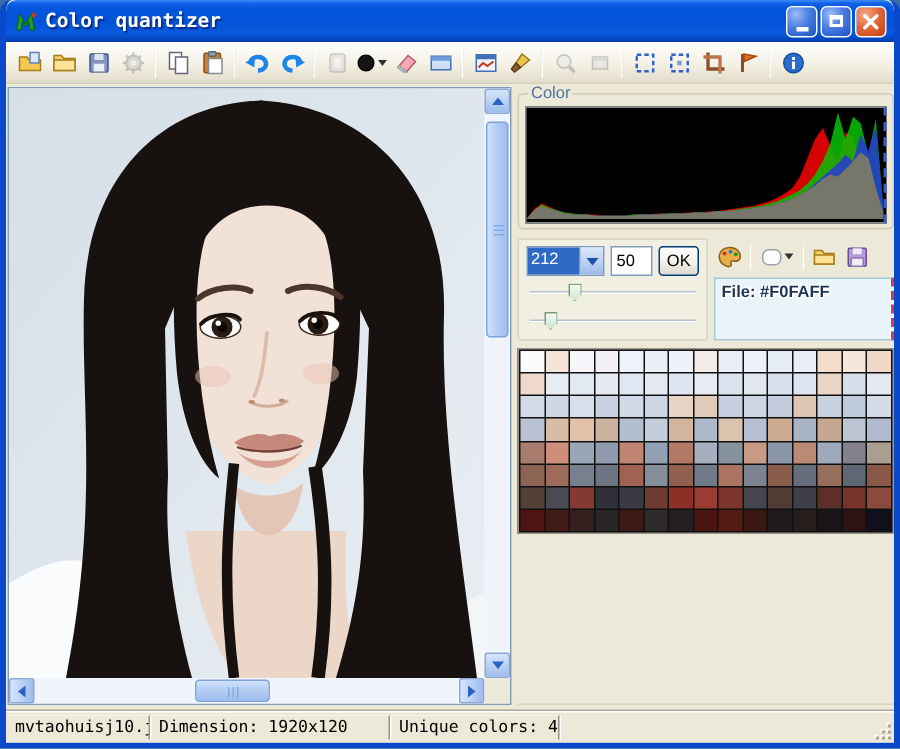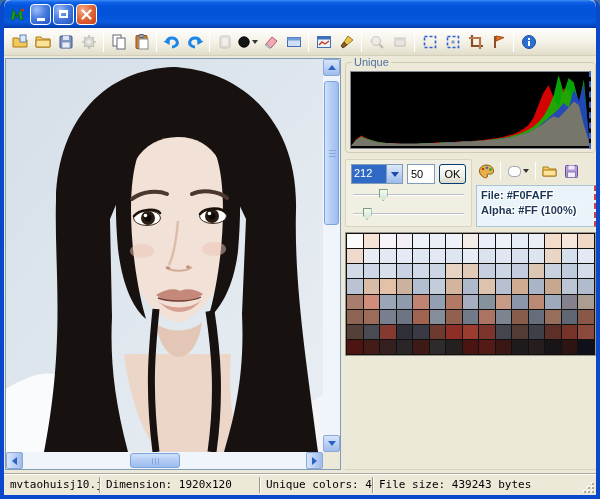--- a/index.html
+++ b/index.html
@@ -166,20 +166,21 @@
 
 <div class="window">
 
   <div class="titlebar">
     <span class="app-icon">
       <svg width="17" height="17" viewBox="0 0 17 17">
         <path d="M2 14 L4 3 L8 10 L12 3 L14 14 L11 14 L10 8 L8 12 L6 8 L5 14 Z" fill="#1f9e1f" stroke="#0c5c0c" stroke-width="0.6"></path>
         <circle cx="13.5" cy="4" r="1.6" fill="#c03a1a"></circle>
       </svg>
     </span>
+    <span class="title">Color quantizer</span>
     <div class="winbtns">
       <div class="wbtn min">
           <span class="glyph-min"></span>
         </div>
       <div class="wbtn max">
           <span class="glyph-max"></span>
         </div>
       <div class="wbtn close">
         <svg width="11" height="11" viewBox="0 0 11 11">
           <path d="M1.5 1.5 L9.5 9.5 M9.5 1.5 L1.5 9.5" stroke="#fff" stroke-width="2.2" stroke-linecap="round"></path>
@@ -410,21 +411,21 @@
         <div class="sbtn" style="right:0;top:0;">
             <span class="arr right"></span>
           </div>
       </div>
       <div class="corner"></div>
     </div>
 
     <div class="right-panel">
 
       <fieldset class="levels">
-        <legend>Unique</legend>
+        <legend>Color</legend>
         <div class="histo-box">
           <svg id="histo" width="238" height="74">
               <polygon points="0.0,74.0 5.1,67.3 10.1,63.6 15.2,65.9 20.3,68.1 25.3,69.6 30.4,70.3 35.4,71.0 40.5,71.0 45.6,71.0 50.6,71.8 55.7,71.8 60.8,71.8 65.8,71.8 70.9,71.0 76.0,71.0 81.0,71.0 86.1,70.3 91.1,70.3 96.2,70.3 101.3,70.3 106.3,69.6 111.4,69.6 116.5,69.6 121.5,68.8 126.6,68.8 131.7,68.1 136.7,67.3 141.8,66.6 146.9,65.9 151.9,65.1 157.0,63.6 162.0,62.2 167.1,59.9 172.2,57.0 177.2,53.3 182.3,45.9 187.4,33.3 192.4,20.7 197.5,13.3 202.6,25.2 207.6,35.5 212.7,16.3 217.7,19.2 222.8,38.5 227.9,51.8 232.9,62.2 238.0,71.0 238,74 0,74" fill="#d40202" fill-opacity="1"></polygon>
               <polygon points="0.0,74.0 5.1,68.1 10.1,64.4 15.2,66.6 20.3,68.1 25.3,69.6 30.4,70.3 35.4,71.0 40.5,71.0 45.6,71.8 50.6,71.8 55.7,71.8 60.8,71.8 65.8,71.8 70.9,71.0 76.0,71.0 81.0,71.0 86.1,71.0 91.1,70.3 96.2,70.3 101.3,70.3 106.3,70.3 111.4,69.6 116.5,69.6 121.5,69.6 126.6,68.8 131.7,68.8 136.7,68.1 141.8,67.3 146.9,66.6 151.9,65.9 157.0,65.1 162.0,63.6 167.1,62.2 172.2,59.9 177.2,57.7 182.3,54.8 187.4,50.3 192.4,44.4 197.5,35.5 202.6,23.7 207.6,3.0 212.7,20.7 217.7,5.9 222.8,10.4 227.9,31.1 232.9,7.4 238.0,68.1 238,74 0,74" fill="#06c206" fill-opacity="0.85"></polygon>
               <polygon points="0.0,74.0 5.1,68.8 10.1,65.9 15.2,67.3 20.3,68.8 25.3,70.3 30.4,71.0 35.4,71.0 40.5,71.8 45.6,71.8 50.6,71.8 55.7,71.8 60.8,71.8 65.8,71.8 70.9,71.8 76.0,71.0 81.0,71.0 86.1,71.0 91.1,71.0 96.2,70.3 101.3,70.3 106.3,70.3 111.4,70.3 116.5,69.6 121.5,69.6 126.6,69.6 131.7,68.8 136.7,68.8 141.8,68.1 146.9,67.3 151.9,66.6 157.0,65.9 162.0,65.1 167.1,63.6 172.2,62.2 177.2,60.7 182.3,57.7 187.4,54.8 192.4,50.3 197.5,45.9 202.6,41.4 207.6,37.0 212.7,31.1 217.7,35.5 222.8,17.8 227.9,28.1 232.9,11.8 238.0,65.1 238,74 0,74" fill="#2a2af0" fill-opacity="0.75"></polygon>
               <polygon points="0.0,74.0 5.1,68.1 10.1,65.1 15.2,67.3 20.3,68.8 25.3,70.3 30.4,71.0 35.4,71.0 40.5,71.0 45.6,71.8 50.6,71.8 55.7,71.8 60.8,71.8 65.8,71.8 70.9,71.8 76.0,71.0 81.0,71.0 86.1,71.0 91.1,71.0 96.2,70.3 101.3,70.3 106.3,70.3 111.4,69.6 116.5,69.6 121.5,69.6 126.6,68.8 131.7,68.8 136.7,68.1 141.8,68.1 146.9,67.3 151.9,66.6 157.0,65.9 162.0,65.1 167.1,63.6 172.2,62.2 177.2,60.7 182.3,57.7 187.4,54.8 192.4,51.8 197.5,47.4 202.6,44.4 207.6,45.9 212.7,40.7 217.7,35.5 222.8,29.6 227.9,33.3 232.9,53.3 238.0,69.6 238,74 0,74" fill="#76766a" fill-opacity="1"></polygon>
             </svg>
         </div>
       </fieldset>
 
@@ -477,21 +478,20 @@
             <div class="tbtn" style="width:21px;height:21px;">
               <svg width="17" height="17" viewBox="0 0 17 17">
                 <rect x="2.5" y="2.5" width="12" height="12" rx="1" fill="#b49ad8" stroke="#6a4a9a"></rect>
                 <rect x="5.5" y="2.5" width="6" height="4" fill="#efe9f8"></rect>
                 <rect x="4.5" y="9" width="8" height="5.5" fill="#f2eef8" stroke="#8d7ab0"></rect>
               </svg>
             </div>
           </div>
           <div class="color-info">
             <div>File: #F0FAFF</div>
-            <div>Alpha: #FF (100%)</div>
           </div>
         </div>
       </div>
 
       <div class="palette" id="palette">
           <div class="sw" style="background: rgb(251, 251, 251);"></div>
           <div class="sw" style="background: rgb(246, 227, 216);"></div>
           <div class="sw" style="background: rgb(247, 245, 250);"></div>
           <div class="sw" style="background: rgb(242, 240, 246);"></div>
           <div class="sw" style="background: rgb(238, 243, 251);"></div>
@@ -612,21 +612,20 @@
           <div class="sw" style="background: rgb(16, 16, 26);"></div>
         </div>
       <div class="palette-footer"></div>
     </div>
   </div>
 
   <div class="statusbar">
     <span class="spanel p1">mvtaohuisj10.jpg</span>
     <span class="spanel p2">Dimension: 1920x120</span>
     <span class="spanel p3">Unique colors: 4511</span>
-    <span class="spanel p4">File size: 439243 bytes</span>
     <span class="resize-grip">
         <i></i>
         <i></i>
         <i></i>
         <i></i>
         <i></i>
         <i></i>
       </span>
   </div>
 </div>

